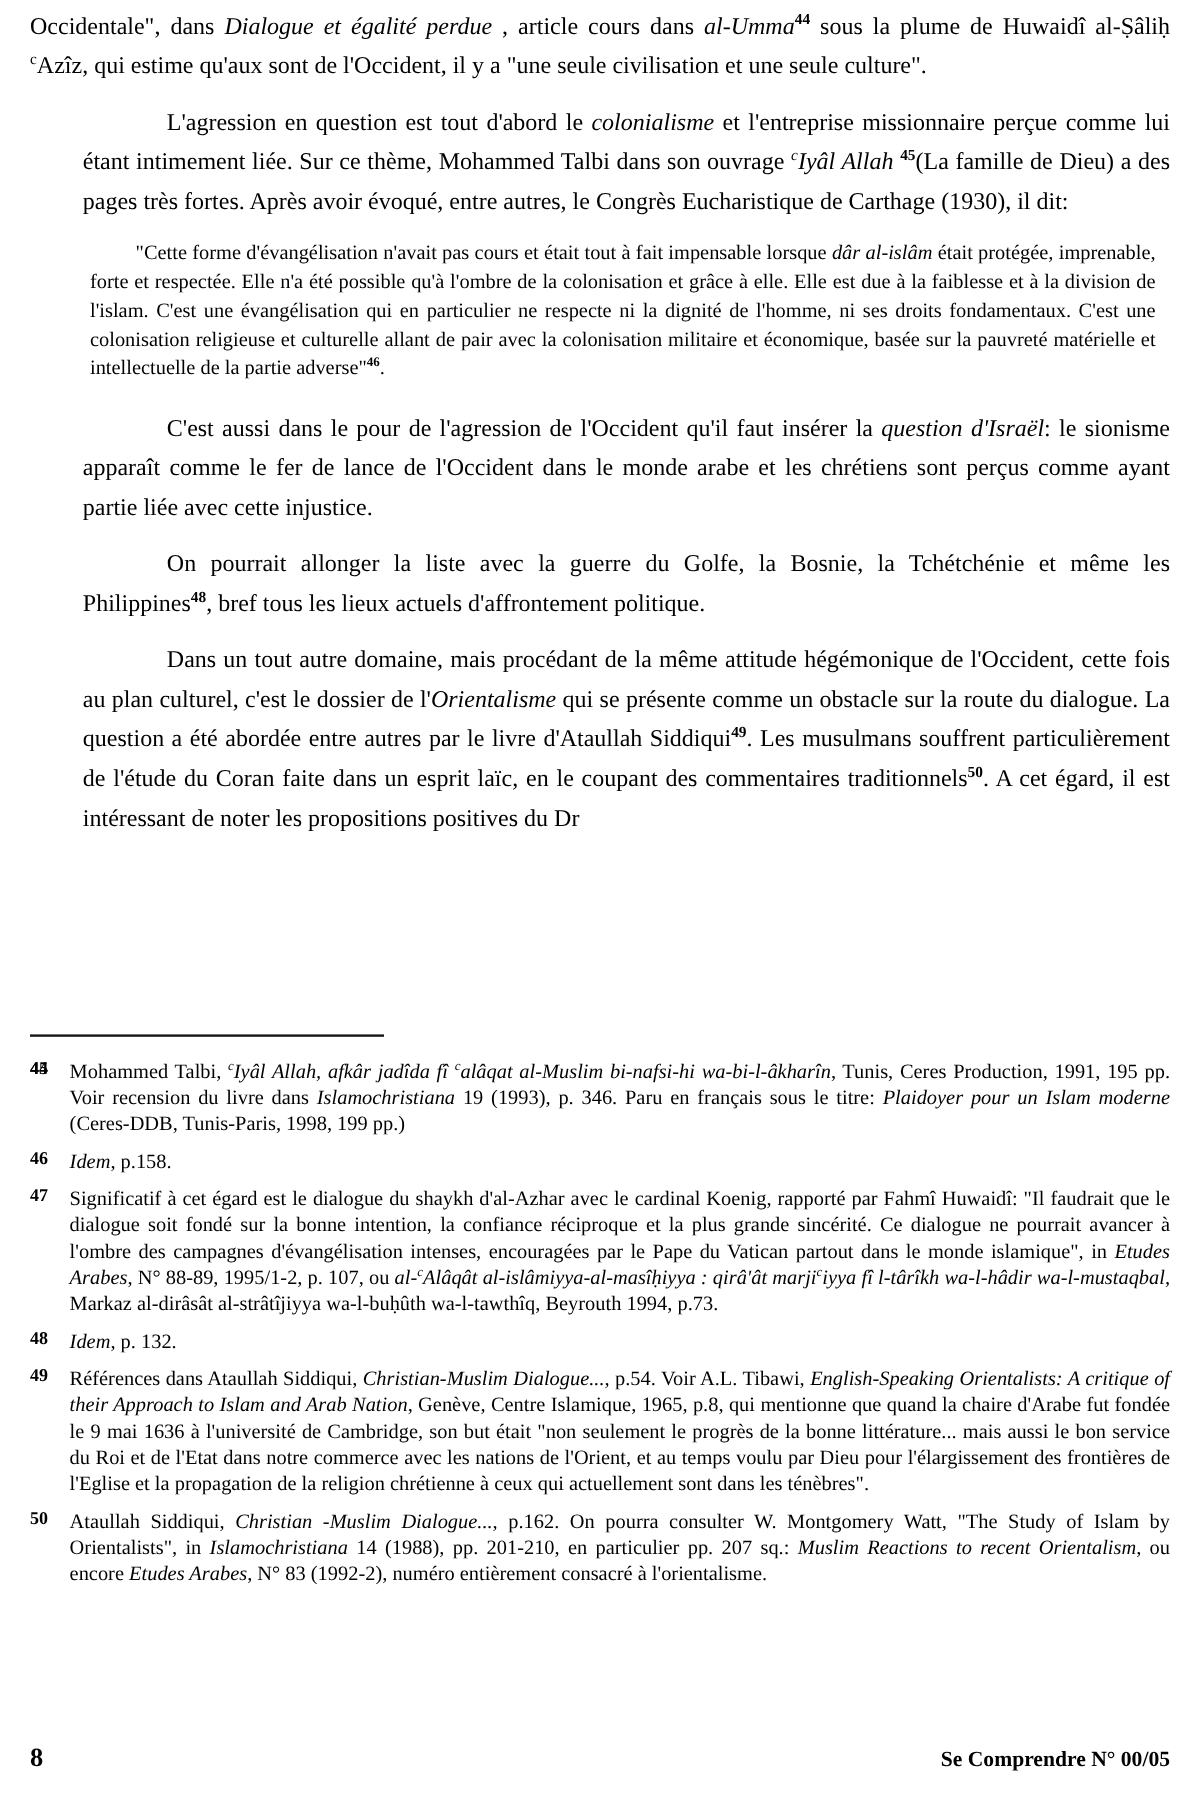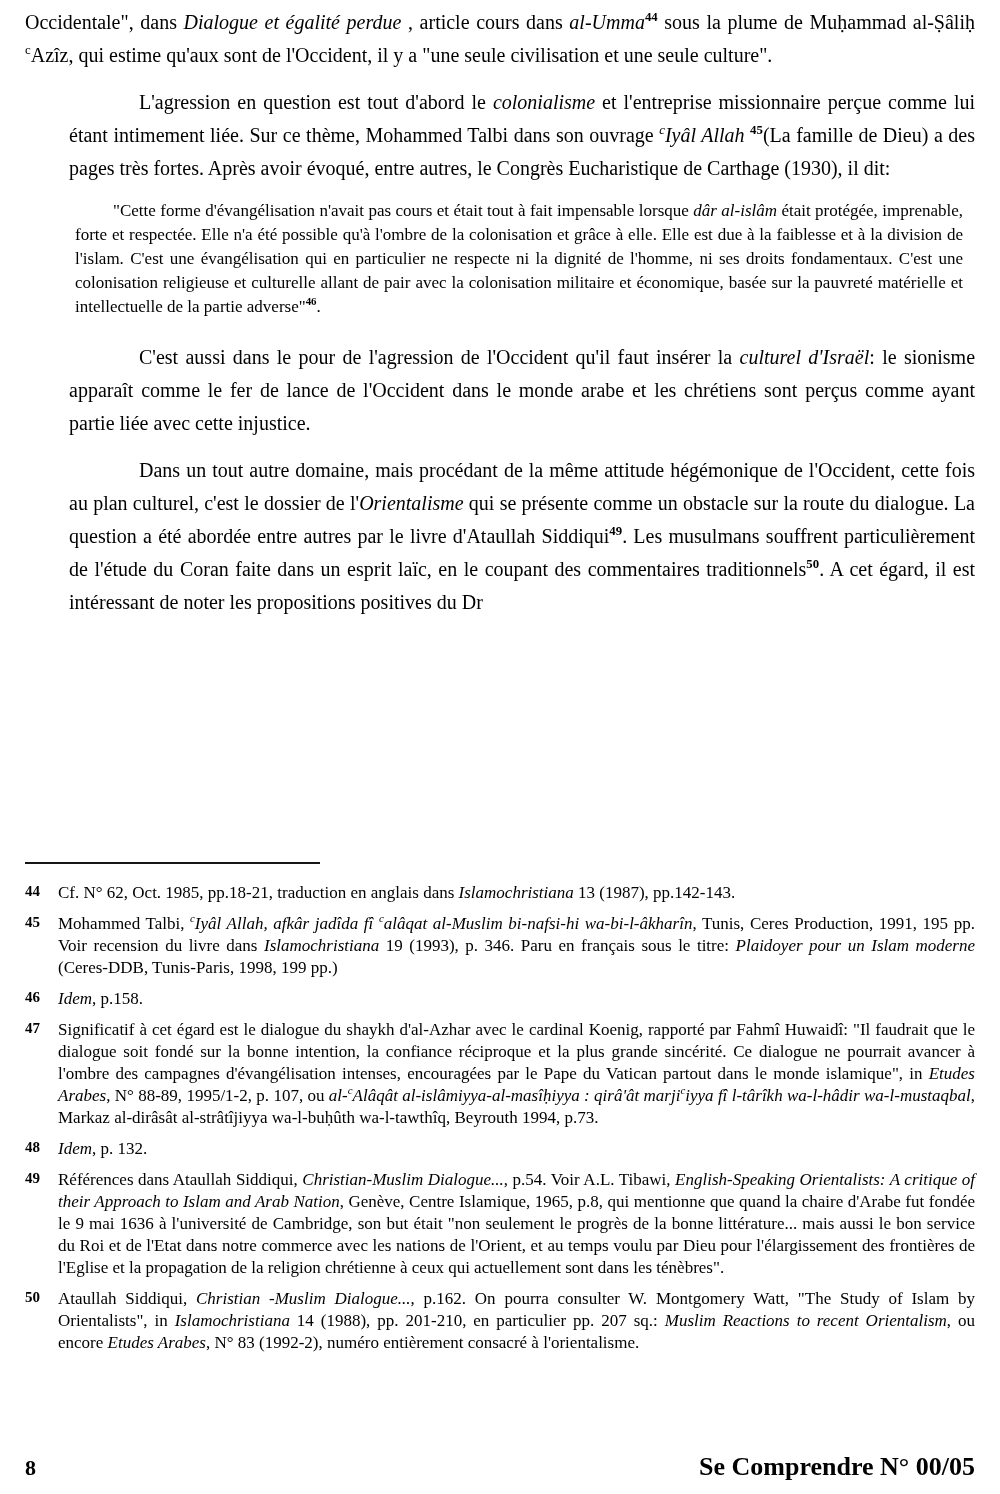--- a/index.html
+++ b/index.html
@@ -35,39 +35,40 @@
   }
   .fn-num { position: absolute; left: 0; top: -2px; font-weight: bold; font-size: 15px; }
 
   
   .pagefoot {
     position: absolute; top: 1452px; left: 25px; right: 25px;
     display: flex; justify-content: space-between; align-items: baseline;
     font-weight: bold;
   }
   .pnum { font-size: 22px; }
-  .jref { font-size: 26px; }
+  .jref { font-size: 18px; }
 </style>
 </head>
 <body>
 
 <div class="page">
 
   <main class="main">
-      <p class="body"><span>Occidentale", dans </span><span class="i">Dialogue et égalité  perdue </span><span>, article cours dans </span><span class="i">al-Umma</span><sup class="b">44</sup><span> sous la plume de Muḥammad al-Ṣâliḥ </span><sup>c</sup><span>Azîz, qui estime qu'aux sont de l'Occident, il y a "une seule civilisation et une seule culture".</span></p>
+      <p class="body"><span>Occidentale", dans </span><span class="i">Dialogue et égalité  perdue </span><span>, article cours dans </span><span class="i">al-Umma</span><sup class="b">44</sup><span> sous la plume de Huwaidî al-Ṣâliḥ </span><sup>c</sup><span>Azîz, qui estime qu'aux sont de l'Occident, il y a "une seule civilisation et une seule culture".</span></p>
       <p class="body indent"><span>L'agression en question est tout d'abord le </span><span class="i">colonialisme</span><span> et l'entreprise missionnaire perçue comme lui étant intimement liée. Sur ce thème, Mohammed Talbi dans son ouvrage </span><sup class="i">c</sup><span class="i">Iyâl Allah</span><span> </span><sup class="b">45</sup><span>(La famille de  Dieu) a des pages très fortes. Après avoir évoqué, entre autres, le Congrès Eucharistique de Carthage (1930), il dit:</span></p>
       <p class="quote"><span>"Cette forme d'évangélisation n'avait pas cours et était tout à fait impensable lorsque </span><span class="i">dâr al-islâm</span><span> était protégée, imprenable, forte et respectée. Elle n'a été possible qu'à l'ombre de la colonisation et grâce à elle. Elle est due à la faiblesse et à la division de l'islam. C'est une évangélisation qui en particulier ne respecte ni la dignité de l'homme, ni ses droits fondamentaux. C'est une colonisation religieuse et culturelle allant de pair avec la colonisation militaire et économique, basée sur la pauvreté matérielle et intellectuelle de la partie adverse"</span><sup class="b">46</sup><span>.</span></p>
-      <p class="body indent"><span>C'est aussi dans le pour de l'agression de l'Occident qu'il faut insérer la </span><span class="i">culturel d'Israël</span><span>: le sionisme apparaît comme le fer de lance de l'Occident dans le monde arabe et les chrétiens sont perçus comme ayant partie liée avec cette injustice.</span></p>
+      <p class="body indent"><span>C'est aussi dans le pour de l'agression de l'Occident qu'il faut insérer la </span><span class="i">question d'Israël</span><span>: le sionisme apparaît comme le fer de lance de l'Occident dans le monde arabe et les chrétiens sont perçus comme ayant partie liée avec cette injustice.</span></p>
+      <p class="body indent"><span>On pourrait allonger la liste avec la guerre du Golfe, la Bosnie, la Tchétchénie et même les Philippines</span><sup class="b">48</sup><span>, bref tous les lieux  actuels d'affrontement politique.</span></p>
       <p class="body indent"><span>Dans un tout autre domaine, mais procédant de la même attitude hégémonique de l'Occident, cette fois au plan culturel, c'est le dossier de  l'</span><span class="i">Orientalisme</span><span> qui se présente comme un obstacle sur la route du dialogue. La question a été abordée entre autres par le livre d'Ataullah Siddiqui</span><sup class="b">49</sup><span>. Les musulmans souffrent particulièrement de l'étude du Coran faite dans un esprit laïc, en le coupant des commentaires traditionnels</span><sup class="b">50</sup><span>.  A cet égard, il est intéressant de noter les propositions positives du Dr</span></p>
     </main>
 
   <div class="footzone">
     <hr class="fnsep">
     <section>
-        <div class="footnote"><span class="fn-num">44</span><span><span>Cf. N° 62, Oct. 1985, pp.18-21, traduction en anglais dans </span><span class="i">Islamochristiana</span><span> 13 (1987), pp.142-143.</span></span></div>
+        <div class="footnote"><span class="fn-num">44</span></div>
         <div class="footnote"><span class="fn-num">45</span><span><span>Mohammed Talbi, </span><sup class="i">c</sup><span class="i">Iyâl Allah, afkâr jadîda fî </span><sup class="i">c</sup><span class="i">alâqat al-Muslim bi-nafsi-hi wa-bi-l-âkharîn</span><span>, Tunis, Ceres Production, 1991, 195 pp. Voir recension du livre dans </span><span class="i">Islamochristiana</span><span> 19 (1993), p. 346. Paru en français sous le titre: </span><span class="i">Plaidoyer pour un Islam moderne</span><span> (Ceres-DDB, Tunis-Paris, 1998, 199 pp.)</span></span></div>
         <div class="footnote"><span class="fn-num">46</span><span><span class="i">Idem</span><span>, p.158.</span></span></div>
         <div class="footnote"><span class="fn-num">47</span><span><span>Significatif à cet égard est le dialogue du shaykh d'al-Azhar avec le cardinal Koenig, rapporté par Fahmî Huwaidî: "Il faudrait que le dialogue soit fondé sur la bonne intention, la confiance réciproque et la plus grande sincérité. Ce dialogue ne pourrait avancer à l'ombre des campagnes d'évangélisation intenses, encouragées par le Pape du Vatican partout dans le monde islamique",  in </span><span class="i">Etudes Arabes</span><span>, N° 88-89, 1995/1-2, p. 107, ou </span><span class="i">al-</span><sup class="i">c</sup><span class="i">Alâqât al-islâmiyya-al-masîḥiyya : qirâ'ât marji</span><sup class="i">c</sup><span class="i">iyya fî l-târîkh wa-l-hâdir wa-l-mustaqbal</span><span>, Markaz al-dirâsât al-strâtîjiyya wa-l-buḥûth wa-l-tawthîq, Beyrouth 1994, p.73.</span></span></div>
         <div class="footnote"><span class="fn-num">48</span><span><span class="i">Idem</span><span>, p. 132.</span></span></div>
         <div class="footnote"><span class="fn-num">49</span><span><span>Références dans Ataullah Siddiqui, </span><span class="i">Christian-Muslim Dialogue...</span><span>, p.54. Voir  A.L. Tibawi, </span><span class="i">English-Speaking Orientalists: A critique of their Approach to Islam and Arab Nation</span><span>, Genève, Centre Islamique, 1965, p.8, qui mentionne que quand la chaire d'Arabe fut fondée le 9 mai 1636 à l'université de Cambridge, son but était "non seulement le progrès de la bonne littérature... mais aussi le bon service du Roi et de l'Etat dans notre commerce avec les nations de l'Orient, et au temps voulu par Dieu pour l'élargissement des frontières de l'Eglise et la propagation de la religion chrétienne à ceux qui actuellement sont dans les ténèbres".</span></span></div>
         <div class="footnote"><span class="fn-num">50</span><span><span>Ataullah Siddiqui, </span><span class="i">Christian -Muslim Dialogue...</span><span>, p.162. On pourra consulter W. Montgomery Watt, "The Study of Islam by Orientalists", in  </span><span class="i">Islamochristiana</span><span> 14 (1988), pp. 201-210, en particulier pp. 207 sq.: </span><span class="i">Muslim Reactions to recent Orientalism</span><span>, ou encore </span><span class="i">Etudes Arabes</span><span>, N° 83 (1992-2), numéro entièrement consacré à l'orientalisme.</span></span></div>
       </section>
   </div>
 
   <footer class="pagefoot">

